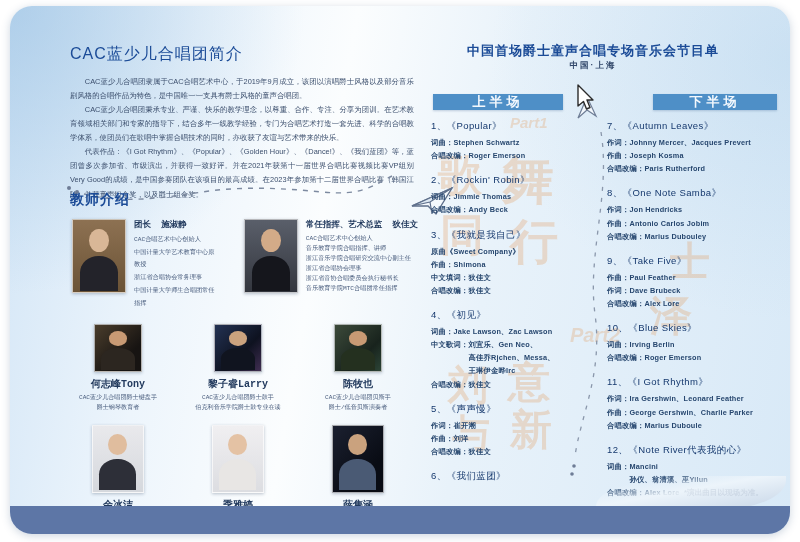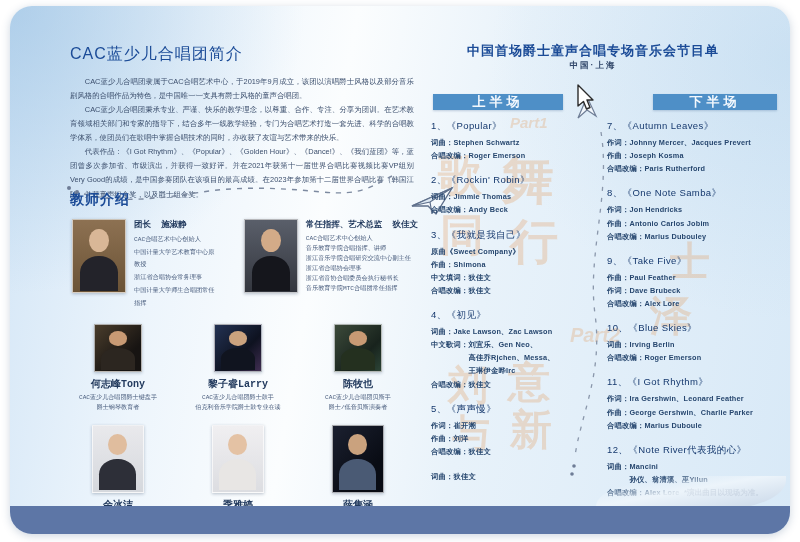--- a/index.html
+++ b/index.html
@@ -240,21 +240,21 @@
 　　　　　王琳伊金晔Irc
 合唱改编：狄佳文</div>
       </div>
       <div class="prog-item">
         <div class="prog-item-title"><span>5、</span><span>《声声慢》</span></div>
         <div class="prog-item-lines">作词：崔开潮
 作曲：刘洋
 合唱改编：狄佳文</div>
       </div>
       <div class="prog-item">
-        <div class="prog-item-lines">词曲：狄佳文</div>
+        <div class="prog-item-title"><span>6、</span><span>《我们蓝团》</span></div>
       </div>
     </div>
 
     <div class="prog-col right">
       <div class="prog-item">
         <div class="prog-item-title"><span>7、</span><span>《Autumn Leaves》</span></div>
         <div class="prog-item-lines">作词：Johnny Mercer、Jacques Prevert
 作曲：Joseph Kosma
 合唱改编：Paris Rutherford</div>
       </div>

